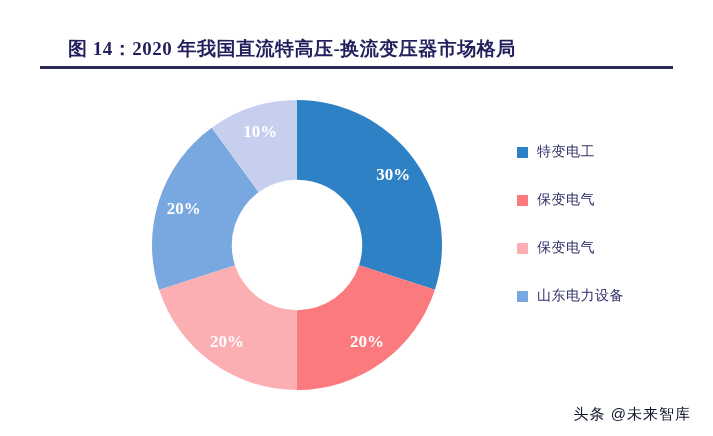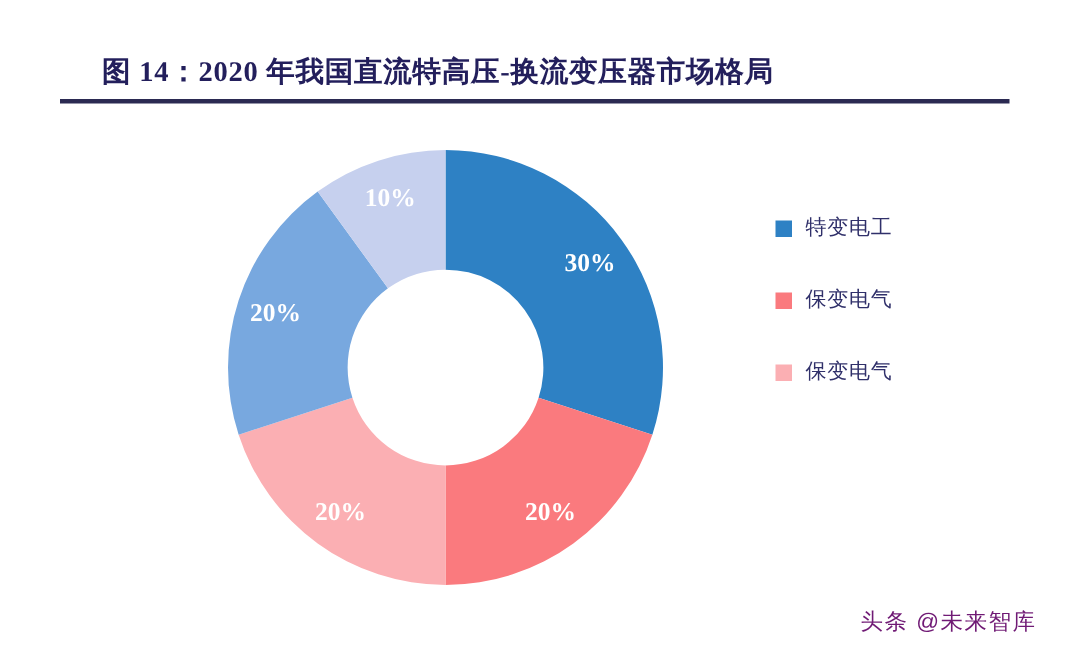--- a/index.html
+++ b/index.html
@@ -94,21 +94,21 @@
     letter-spacing: 0.5px;
   }
 
   
   #watermark {
     position: absolute;
     right: 22px;
     bottom: 12px;
     font-family: "Liberation Sans", "DejaVu Sans", sans-serif;
     font-size: 15px;
-    color: #701a75;
+    color: #0f172a;
     letter-spacing: 1px;
     white-space: nowrap;
   }
 </style>
 </head>
 <body>
 
 <div id="title-block">
   <div id="page-title">图 14：2020 年我国直流特高压-换流变压器市场格局</div>
   <div id="title-rule"></div>
@@ -141,17 +141,21 @@
         <span class="legend-label">特变电工</span>
       </div>
       <div class="legend-item">
         <span class="legend-swatch" style="background: rgb(250, 122, 126);"></span>
         <span class="legend-label">保变电气</span>
       </div>
       <div class="legend-item">
         <span class="legend-swatch" style="background: rgb(251, 175, 179);"></span>
         <span class="legend-label">保变电气</span>
       </div>
+      <div class="legend-item">
+        <span class="legend-swatch" style="background: rgb(120, 168, 223);"></span>
+        <span class="legend-label">山东电力设备</span>
+      </div>
     </div>
 
 </div>
 
 <div id="watermark">头条 @未来智库</div>
 
 </body></html>

